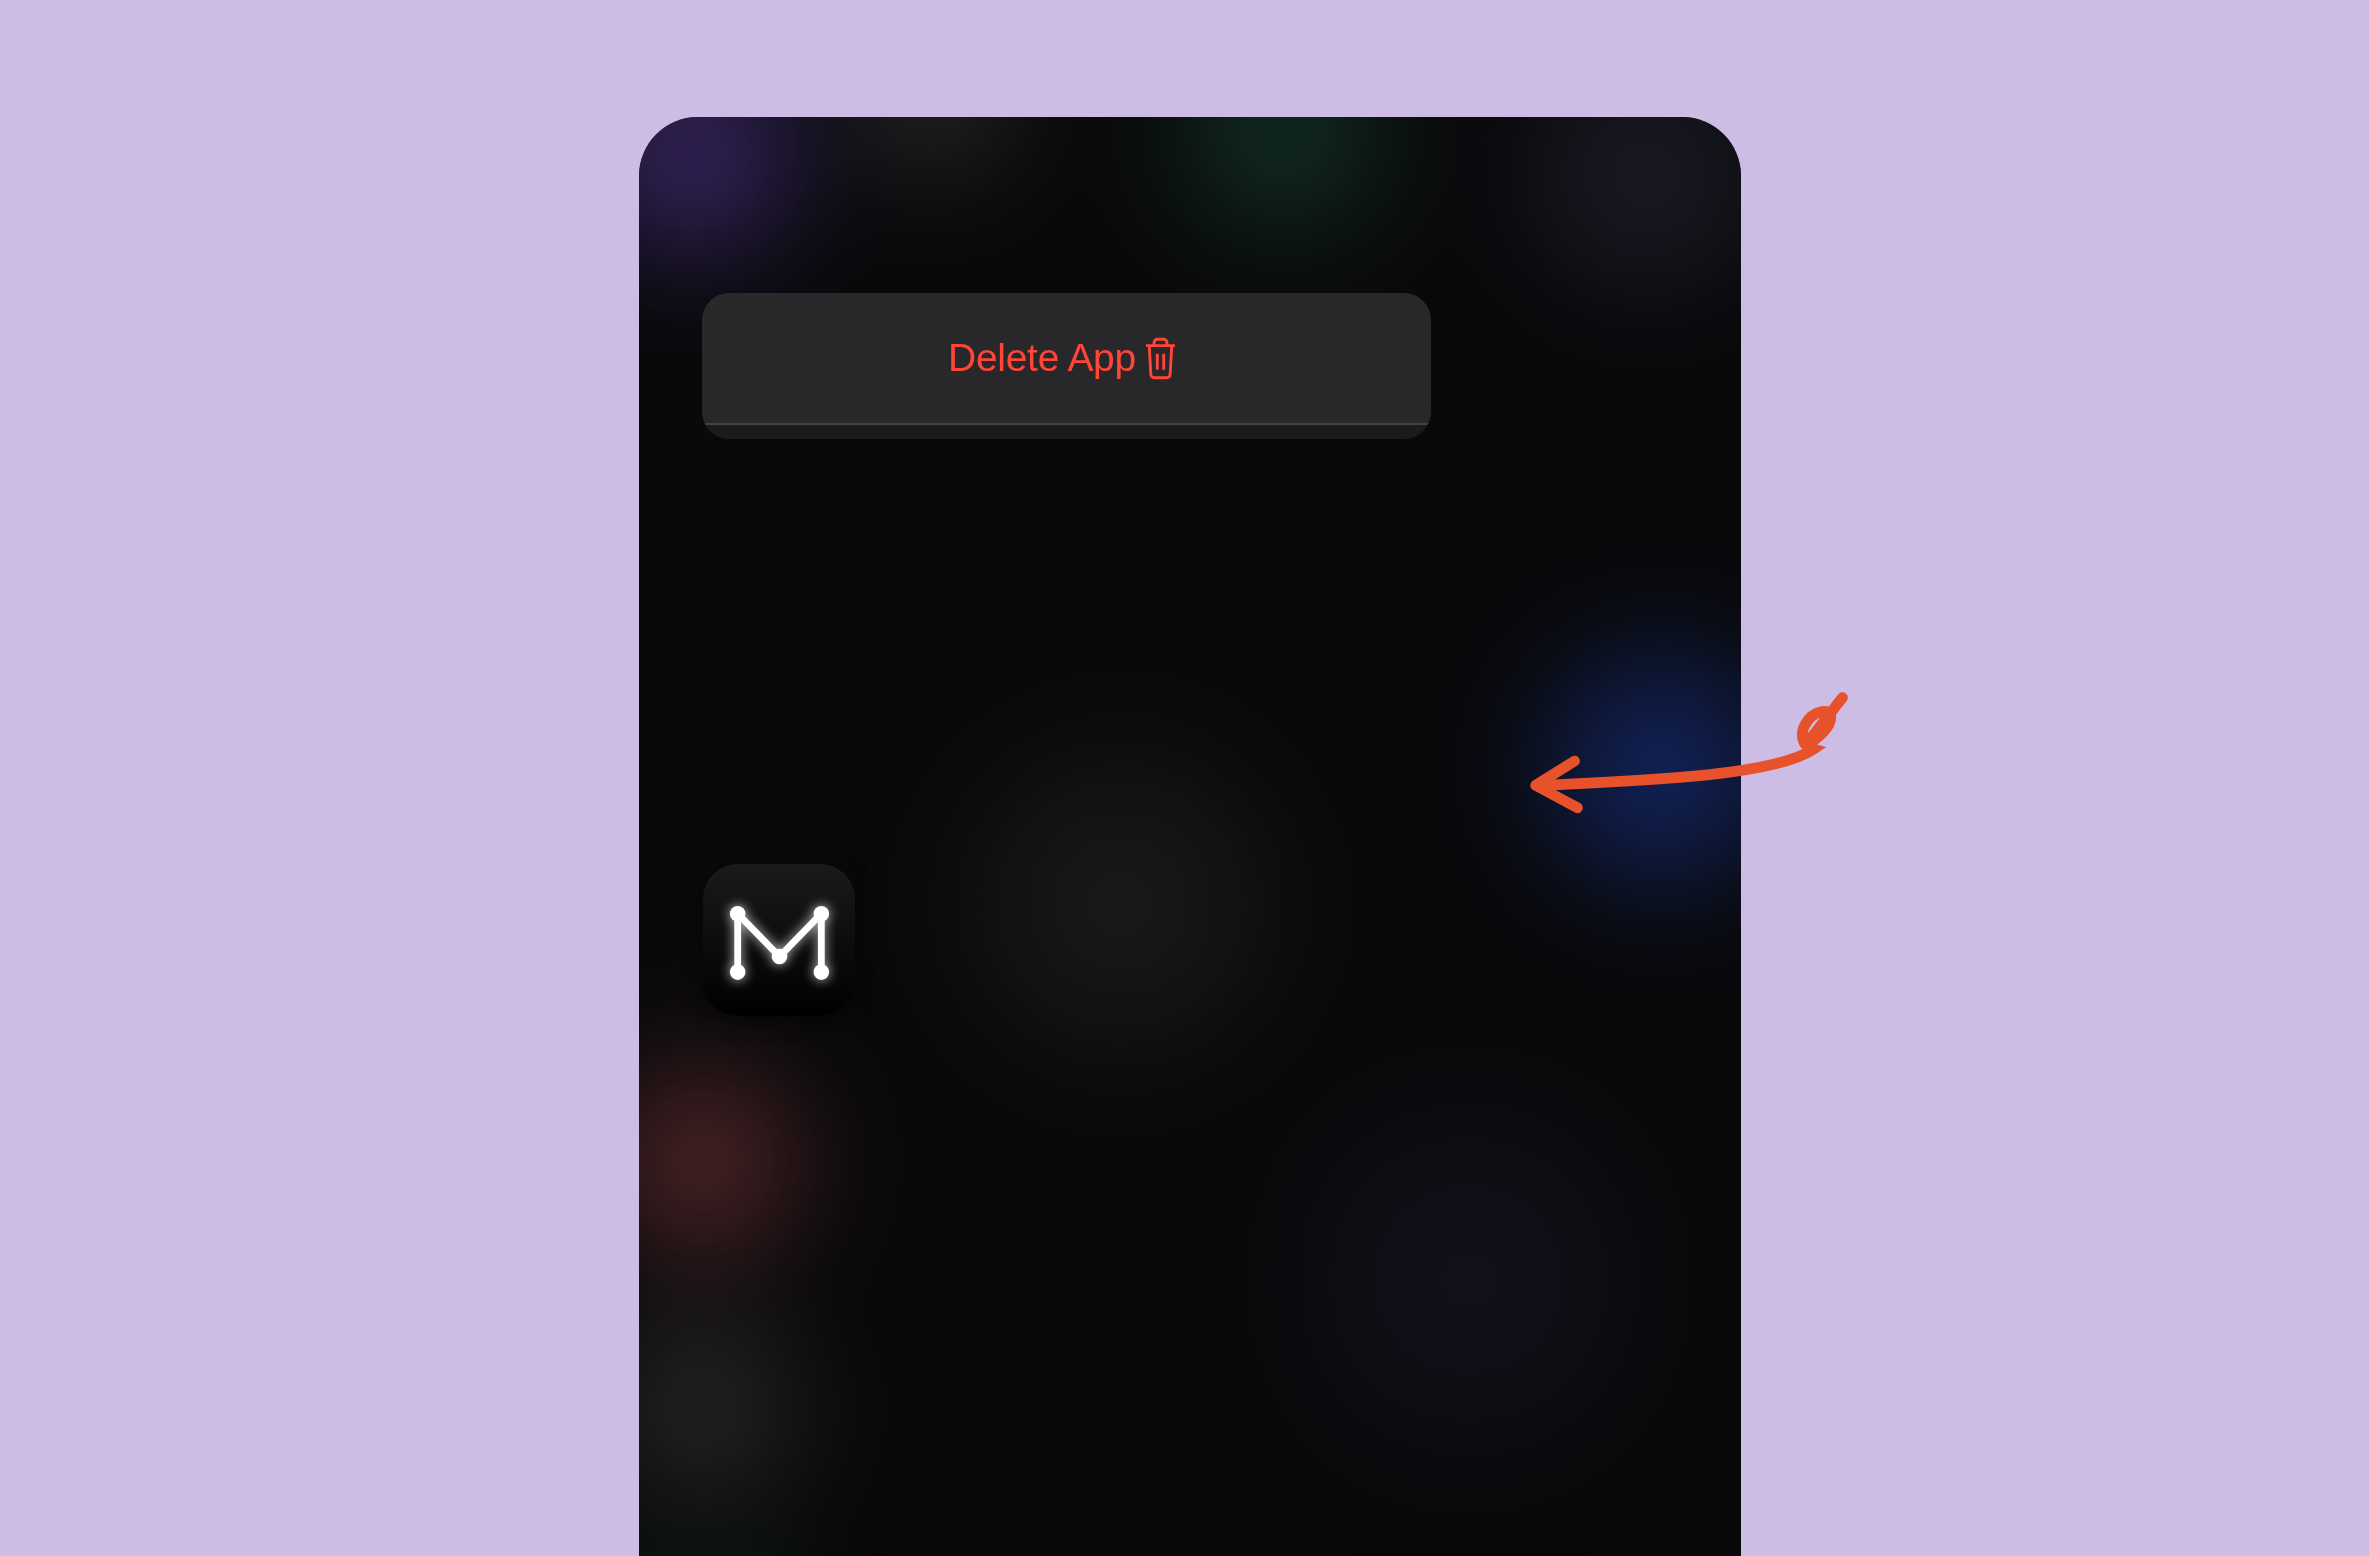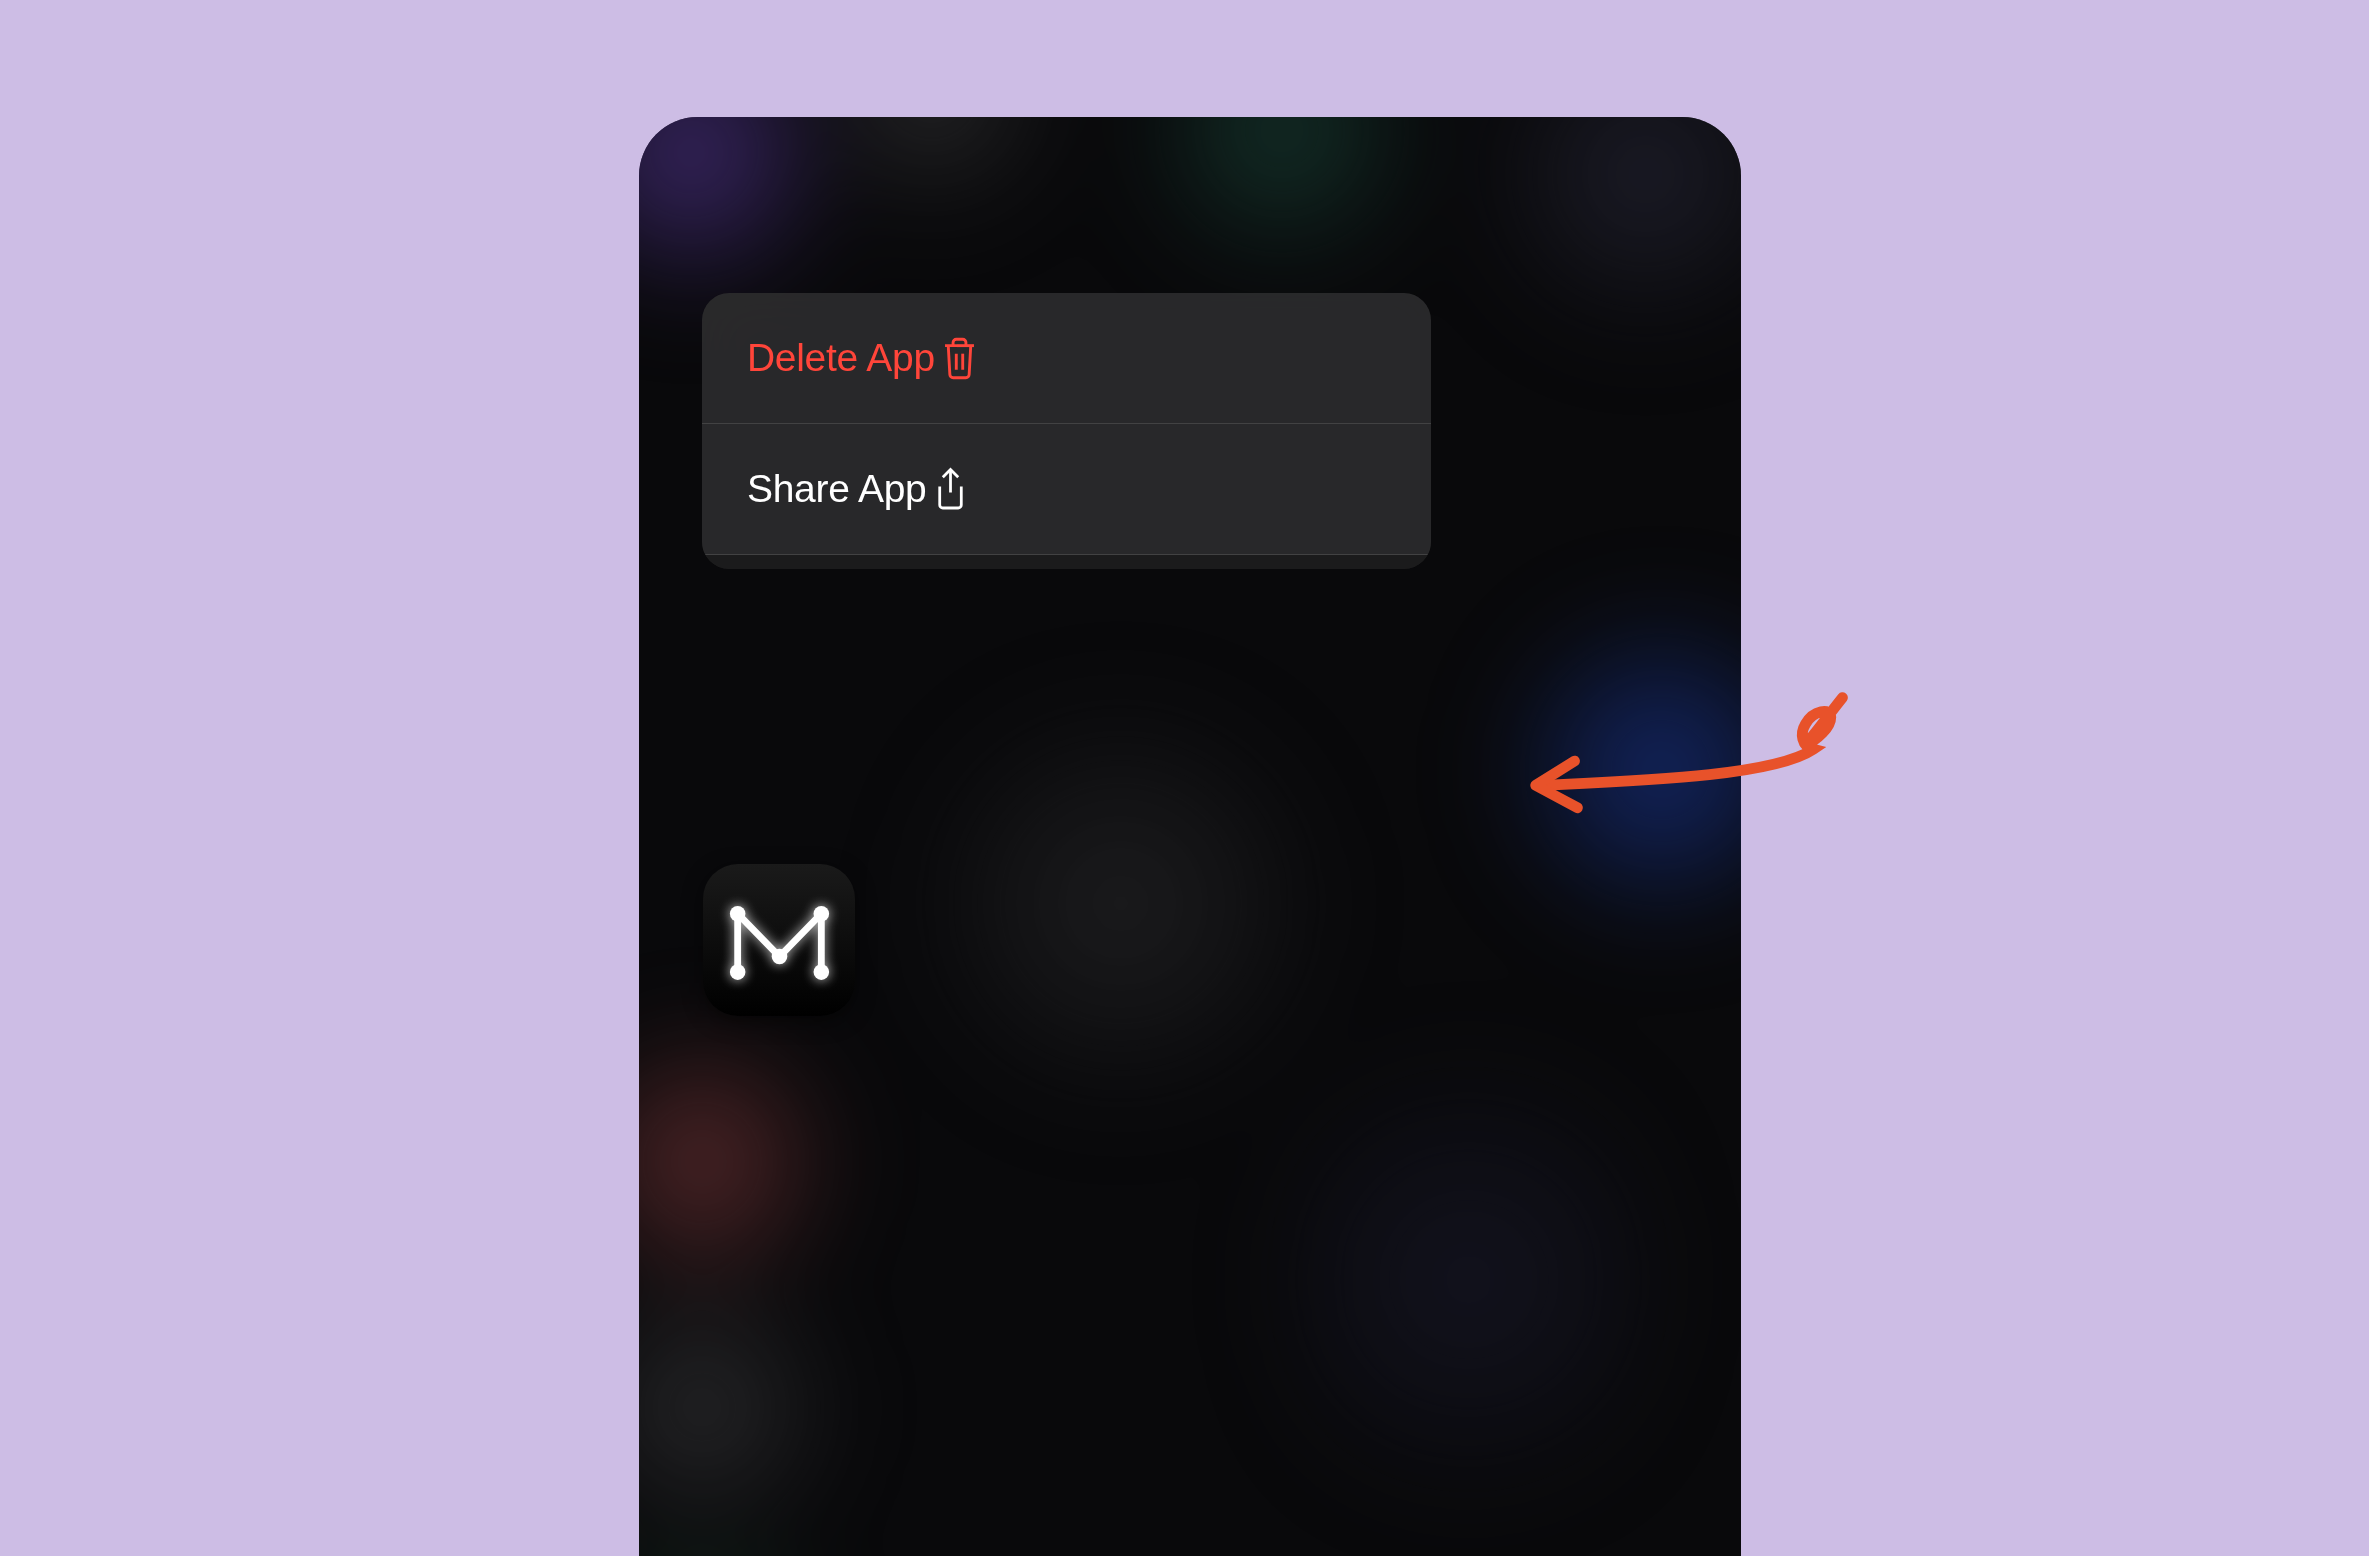--- a/index.html
+++ b/index.html
@@ -64,21 +64,21 @@
       width: 729px;
       background: rgba(44, 44, 46, 0.9);
       backdrop-filter: blur(29px);
       border-radius: 27px;
       overflow: hidden;
     }
 
     .menu-item {
       display: flex;
       align-items: center;
-      justify-content: flex-start;
+      justify-content: center;
       padding: 0 45px;
       height: 130px;
       cursor: pointer;
     }
 
     .menu-item.destructive .menu-label {
       color: #ff453a;
     }
 
     .menu-item.destructive .menu-icon svg {
@@ -171,30 +171,20 @@
         <path d="M8 6V4a2 2 0 0 1 2-2h4a2 2 0 0 1 2 2v2"></path>
         <path d="M19 6l-1 18a2 2 0 0 1-2 2H8a2 2 0 0 1-2-2L5 6"></path>
         <line x1="10" y1="11" x2="10" y2="21"></line>
         <line x1="14" y1="11" x2="14" y2="21"></line>
       </svg>
     </span>
   </div>
 
   <div class="divider"></div>
 
-  <div class="menu-item">
-    <span class="menu-label">Share App</span>
-    <span class="menu-icon">
-      <svg width="37" height="47" viewBox="0 0 24 30" fill="none" stroke-width="1.8">
-        <path d="M12 2v15"></path>
-        <path d="M7 7l5-5 5 5"></path>
-        <path d="M5 13v12a2 2 0 0 0 2 2h10a2 2 0 0 0 2-2V13"></path>
-      </svg>
-    </span>
-  </div>
 
   <div class="divider"></div>
 
 
   <div class="divider thick"></div>
 
 
 </div>
 
 <div class="app-icon">

